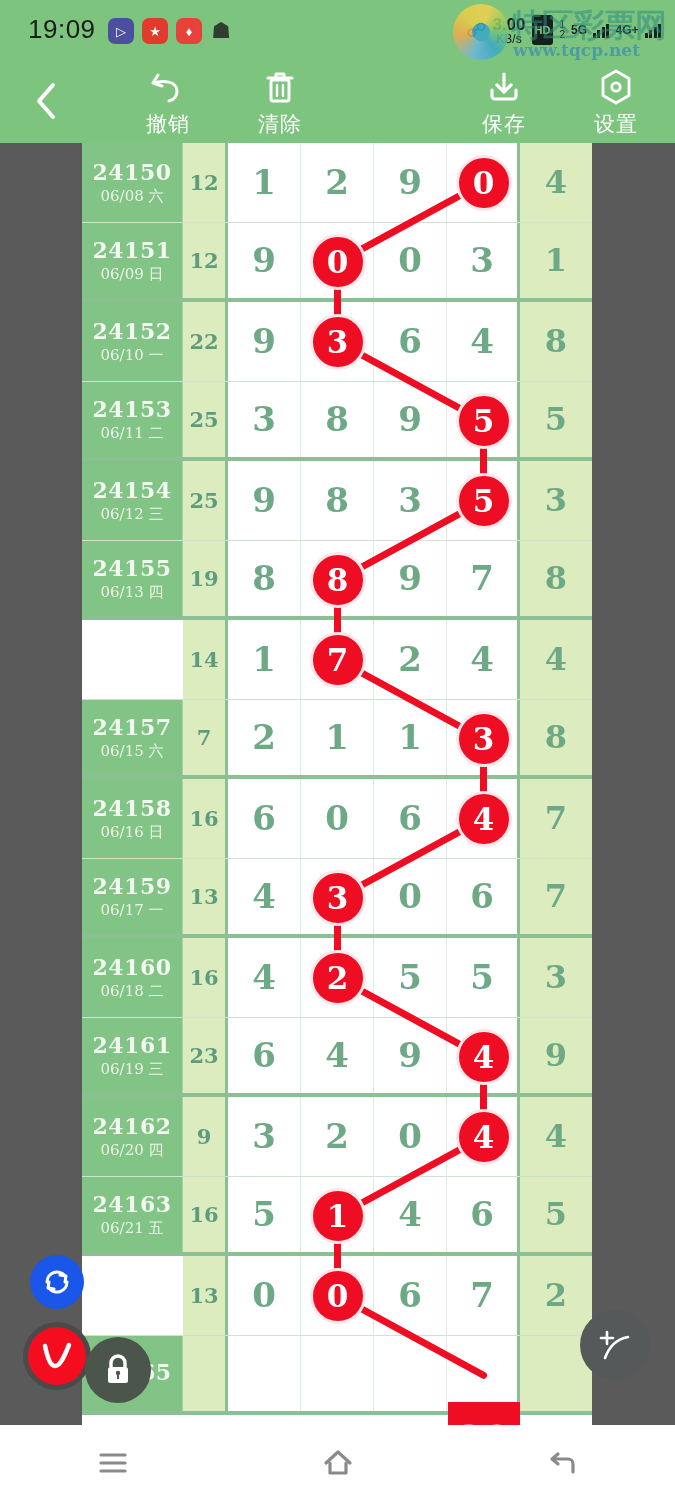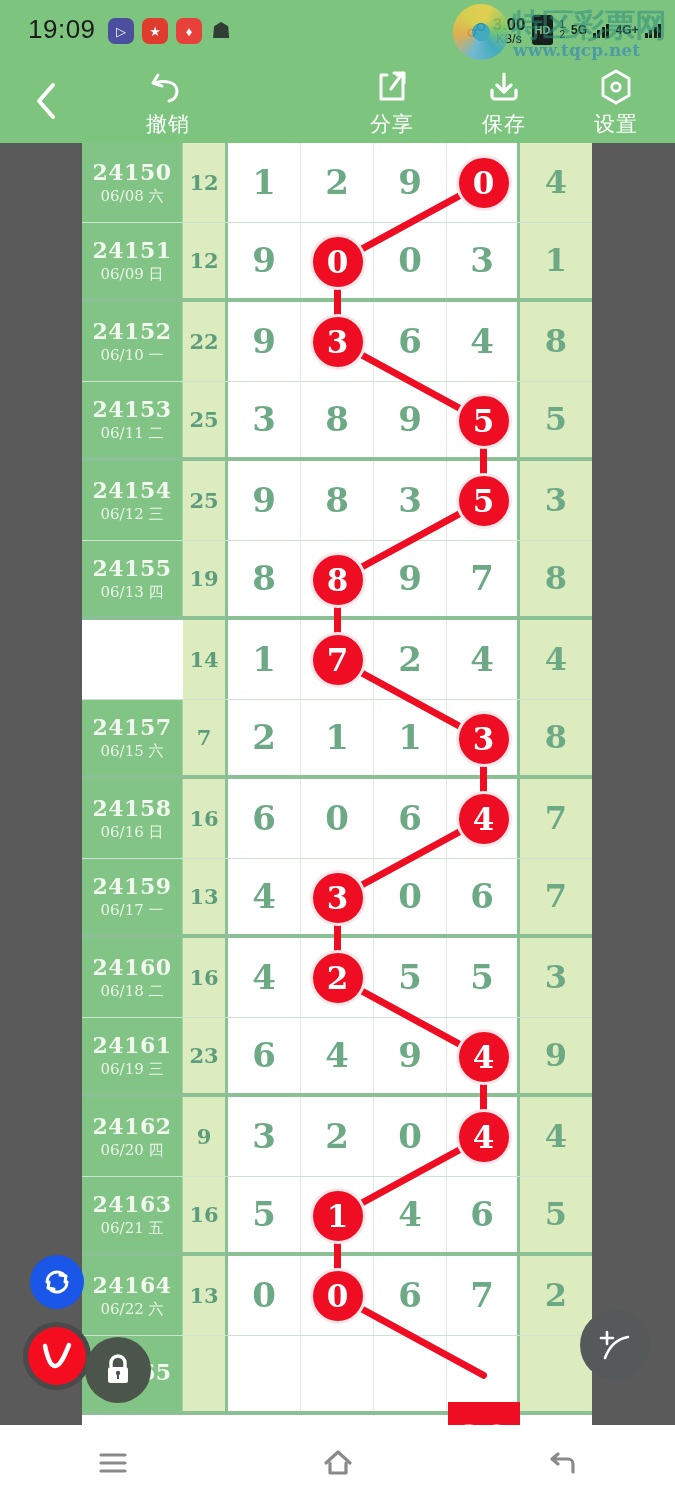--- a/index.html
+++ b/index.html
@@ -176,31 +176,32 @@
       <div class="tb-item tb-0">
         <span class="ti">
           <svg width="38" height="34" viewBox="0 0 38 34">
             <path d="M9 5 L4 13 L13 16" stroke="#fff" stroke-width="3" fill="none" stroke-linecap="round" stroke-linejoin="round"></path>
             <path d="M4.5 13 C14 10 28 11 28 21 C28 27 24 30 20 31" stroke="#fff" stroke-width="3" fill="none" stroke-linecap="round"></path>
           </svg>
         </span>
         <span class="tl">撤销</span>
       </div>
 
-
-      <div class="tb-item tb-2">
+      <div class="tb-item tb-1">
         <span class="ti">
           <svg width="34" height="36" viewBox="0 0 34 36">
-            <path d="M22 6 H28 V30 H6 V6 H12" stroke="#fff" stroke-width="3" fill="none" stroke-linejoin="round" stroke-linecap="round"></path>
-            <path d="M16 20 L27 5" stroke="#fff" stroke-width="3" stroke-linecap="round"></path>
-            <path d="M19 4 H29 V14" stroke="#fff" stroke-width="3" fill="none" stroke-linecap="round" stroke-linejoin="round"></path>
+            <path d="M5 9 H29" stroke="#fff" stroke-width="3" stroke-linecap="round"></path>
+            <path d="M13 9 V5 H21 V9" stroke="#fff" stroke-width="3" fill="none" stroke-linejoin="round"></path>
+            <rect x="8" y="11" width="18" height="21" rx="2" stroke="#fff" stroke-width="3" fill="none"></rect>
+            <path d="M14 16 V27 M20 16 V27" stroke="#fff" stroke-width="2.4" stroke-linecap="round"></path>
           </svg>
         </span>
-        <span class="tl">分享</span>
-      </div>
+        <span class="tl">清除</span>
+      </div>
+
 
       <div class="tb-item tb-3">
         <span class="ti">
           <svg width="36" height="36" viewBox="0 0 36 36">
             <path d="M18 5 V22" stroke="#fff" stroke-width="3.2" stroke-linecap="round"></path>
             <path d="M11 16 L18 23 L25 16" stroke="#fff" stroke-width="3.2" fill="none" stroke-linecap="round" stroke-linejoin="round"></path>
             <path d="M6 21 V27 A3 3 0 0 0 9 30 H27 A3 3 0 0 0 30 27 V21" stroke="#fff" stroke-width="3.2" fill="none" stroke-linecap="round" stroke-linejoin="round"></path>
           </svg>
         </span>
         <span class="tl">保存</span>
@@ -377,24 +378,20 @@
           <span class="dt">06/21 五</span>
         </div>
         <div class="c c-sum">16</div>
         <div class="c c-d c-d0">5</div>
         <div class="c c-d c-d1">1</div>
         <div class="c c-d c-d2">4</div>
         <div class="c c-d c-d3">6</div>
         <div class="c c-tail">5</div>
       </div>
       <div class="row thin">
-        <div class="c c-issue">
-          <span class="iss">24164</span>
-          <span class="dt">06/22 六</span>
-        </div>
         <div class="c c-sum">13</div>
         <div class="c c-d c-d0">0</div>
         <div class="c c-d c-d1">0</div>
         <div class="c c-d c-d2">6</div>
         <div class="c c-d c-d3">7</div>
         <div class="c c-tail">2</div>
       </div>
       <div class="row thick">
         <div class="c c-issue">
           <span class="iss">24165</span>

